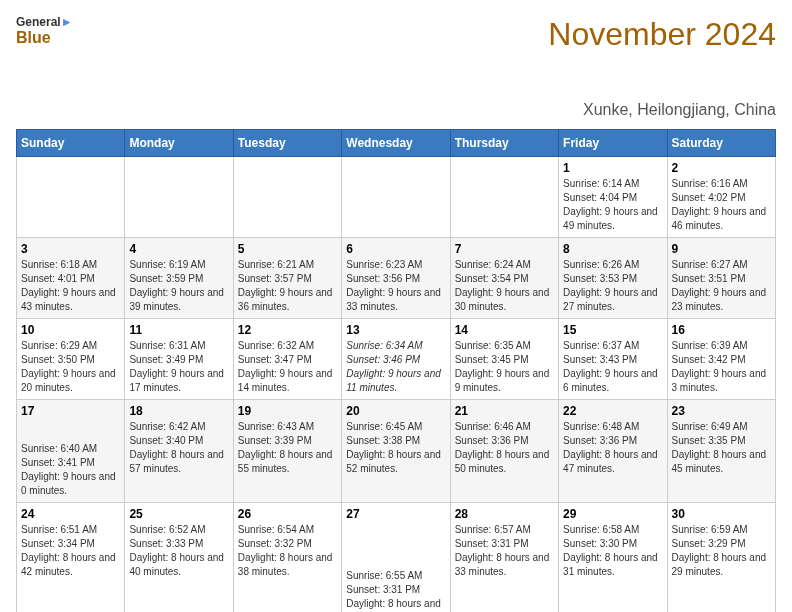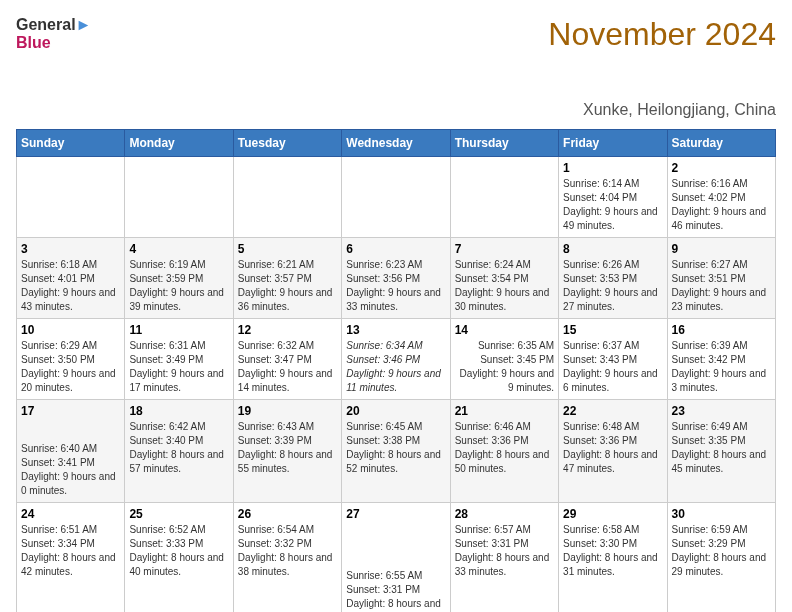--- a/index.html
+++ b/index.html
@@ -74,22 +74,22 @@
     .empty-cell {
       background: #fff !important;
     }
   </style>
 </head>
 <body>
 
 <div class="header-area">
   <div class="logo">
   <div style="text-align:left; line-height:1.1;">
-    <div style="font-size:16px; font-weight:bold; color:#333; letter-spacing:0;">General<span style="color:#4a90d9;">►</span></div>
-    <div style="font-size:16px; font-weight:bold; color:#be185d;">Blue</div>
+    <div style="font-size:12px; font-weight:bold; color:#333; letter-spacing:0;">General<span style="color:#4a90d9;">►</span></div>
+    <div style="font-size:16px; font-weight:bold; color:#a16207;">Blue</div>
   </div>
 </div>
   <div class="title-area">
     <div class="month-title">November 2024</div>
     <div class="location-title">Xunke, Heilongjiang, China</div>
   </div>
 </div>
 
 <table>
   <thead>
@@ -187,21 +187,21 @@
 Daylight: 9 hours and 14 minutes.</div>
         </td>
         <td>
           <span class="day-num">13</span>
           <div class="day-info" style="white-space: pre-line; font-style: italic;">Sunrise: 6:34 AM
 Sunset: 3:46 PM
 Daylight: 9 hours and 11 minutes.</div>
         </td>
         <td>
           <span class="day-num">14</span>
-          <div class="day-info" style="white-space: pre-line; text-align: right;">Sunrise: 6:35 AM
+          <div class="day-info" style="white-space: pre-line;">Sunrise: 6:35 AM
 Sunset: 3:45 PM
 Daylight: 9 hours and 9 minutes.</div>
         </td>
         <td>
           <span class="day-num">15</span>
           <div class="day-info" style="white-space: pre-line;">Sunrise: 6:37 AM
 Sunset: 3:43 PM
 Daylight: 9 hours and 6 minutes.</div>
         </td>
         <td>

